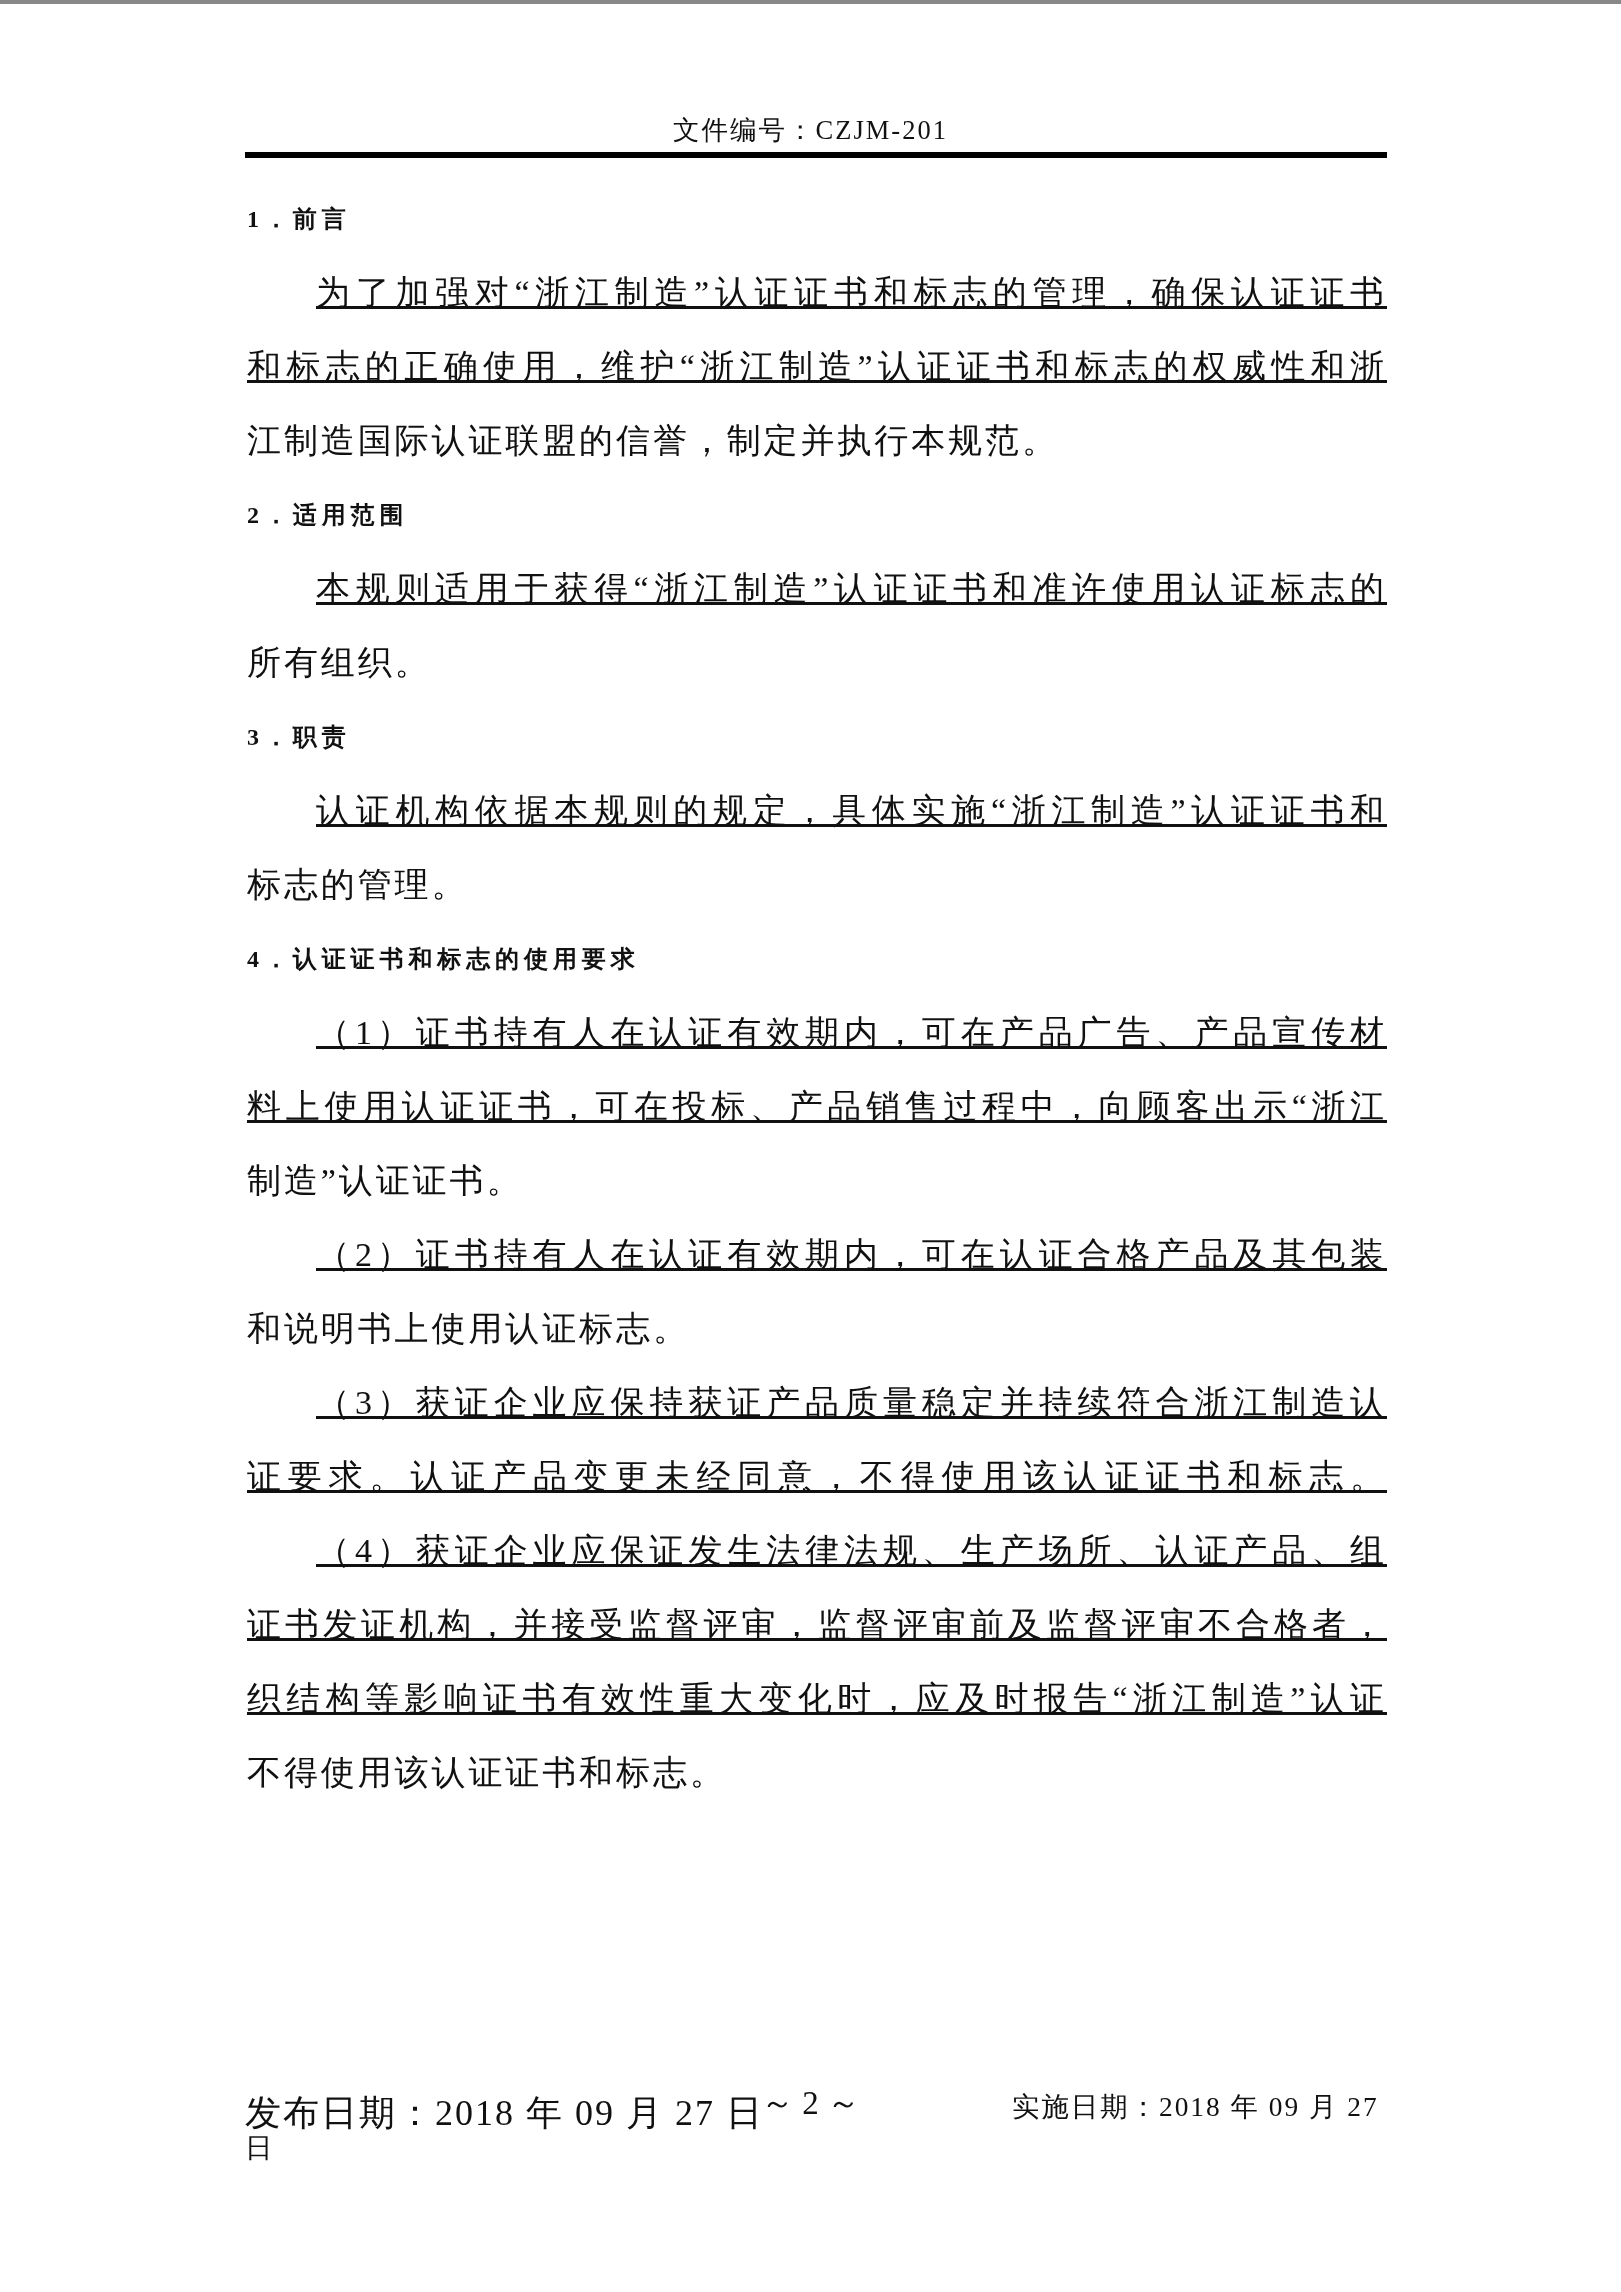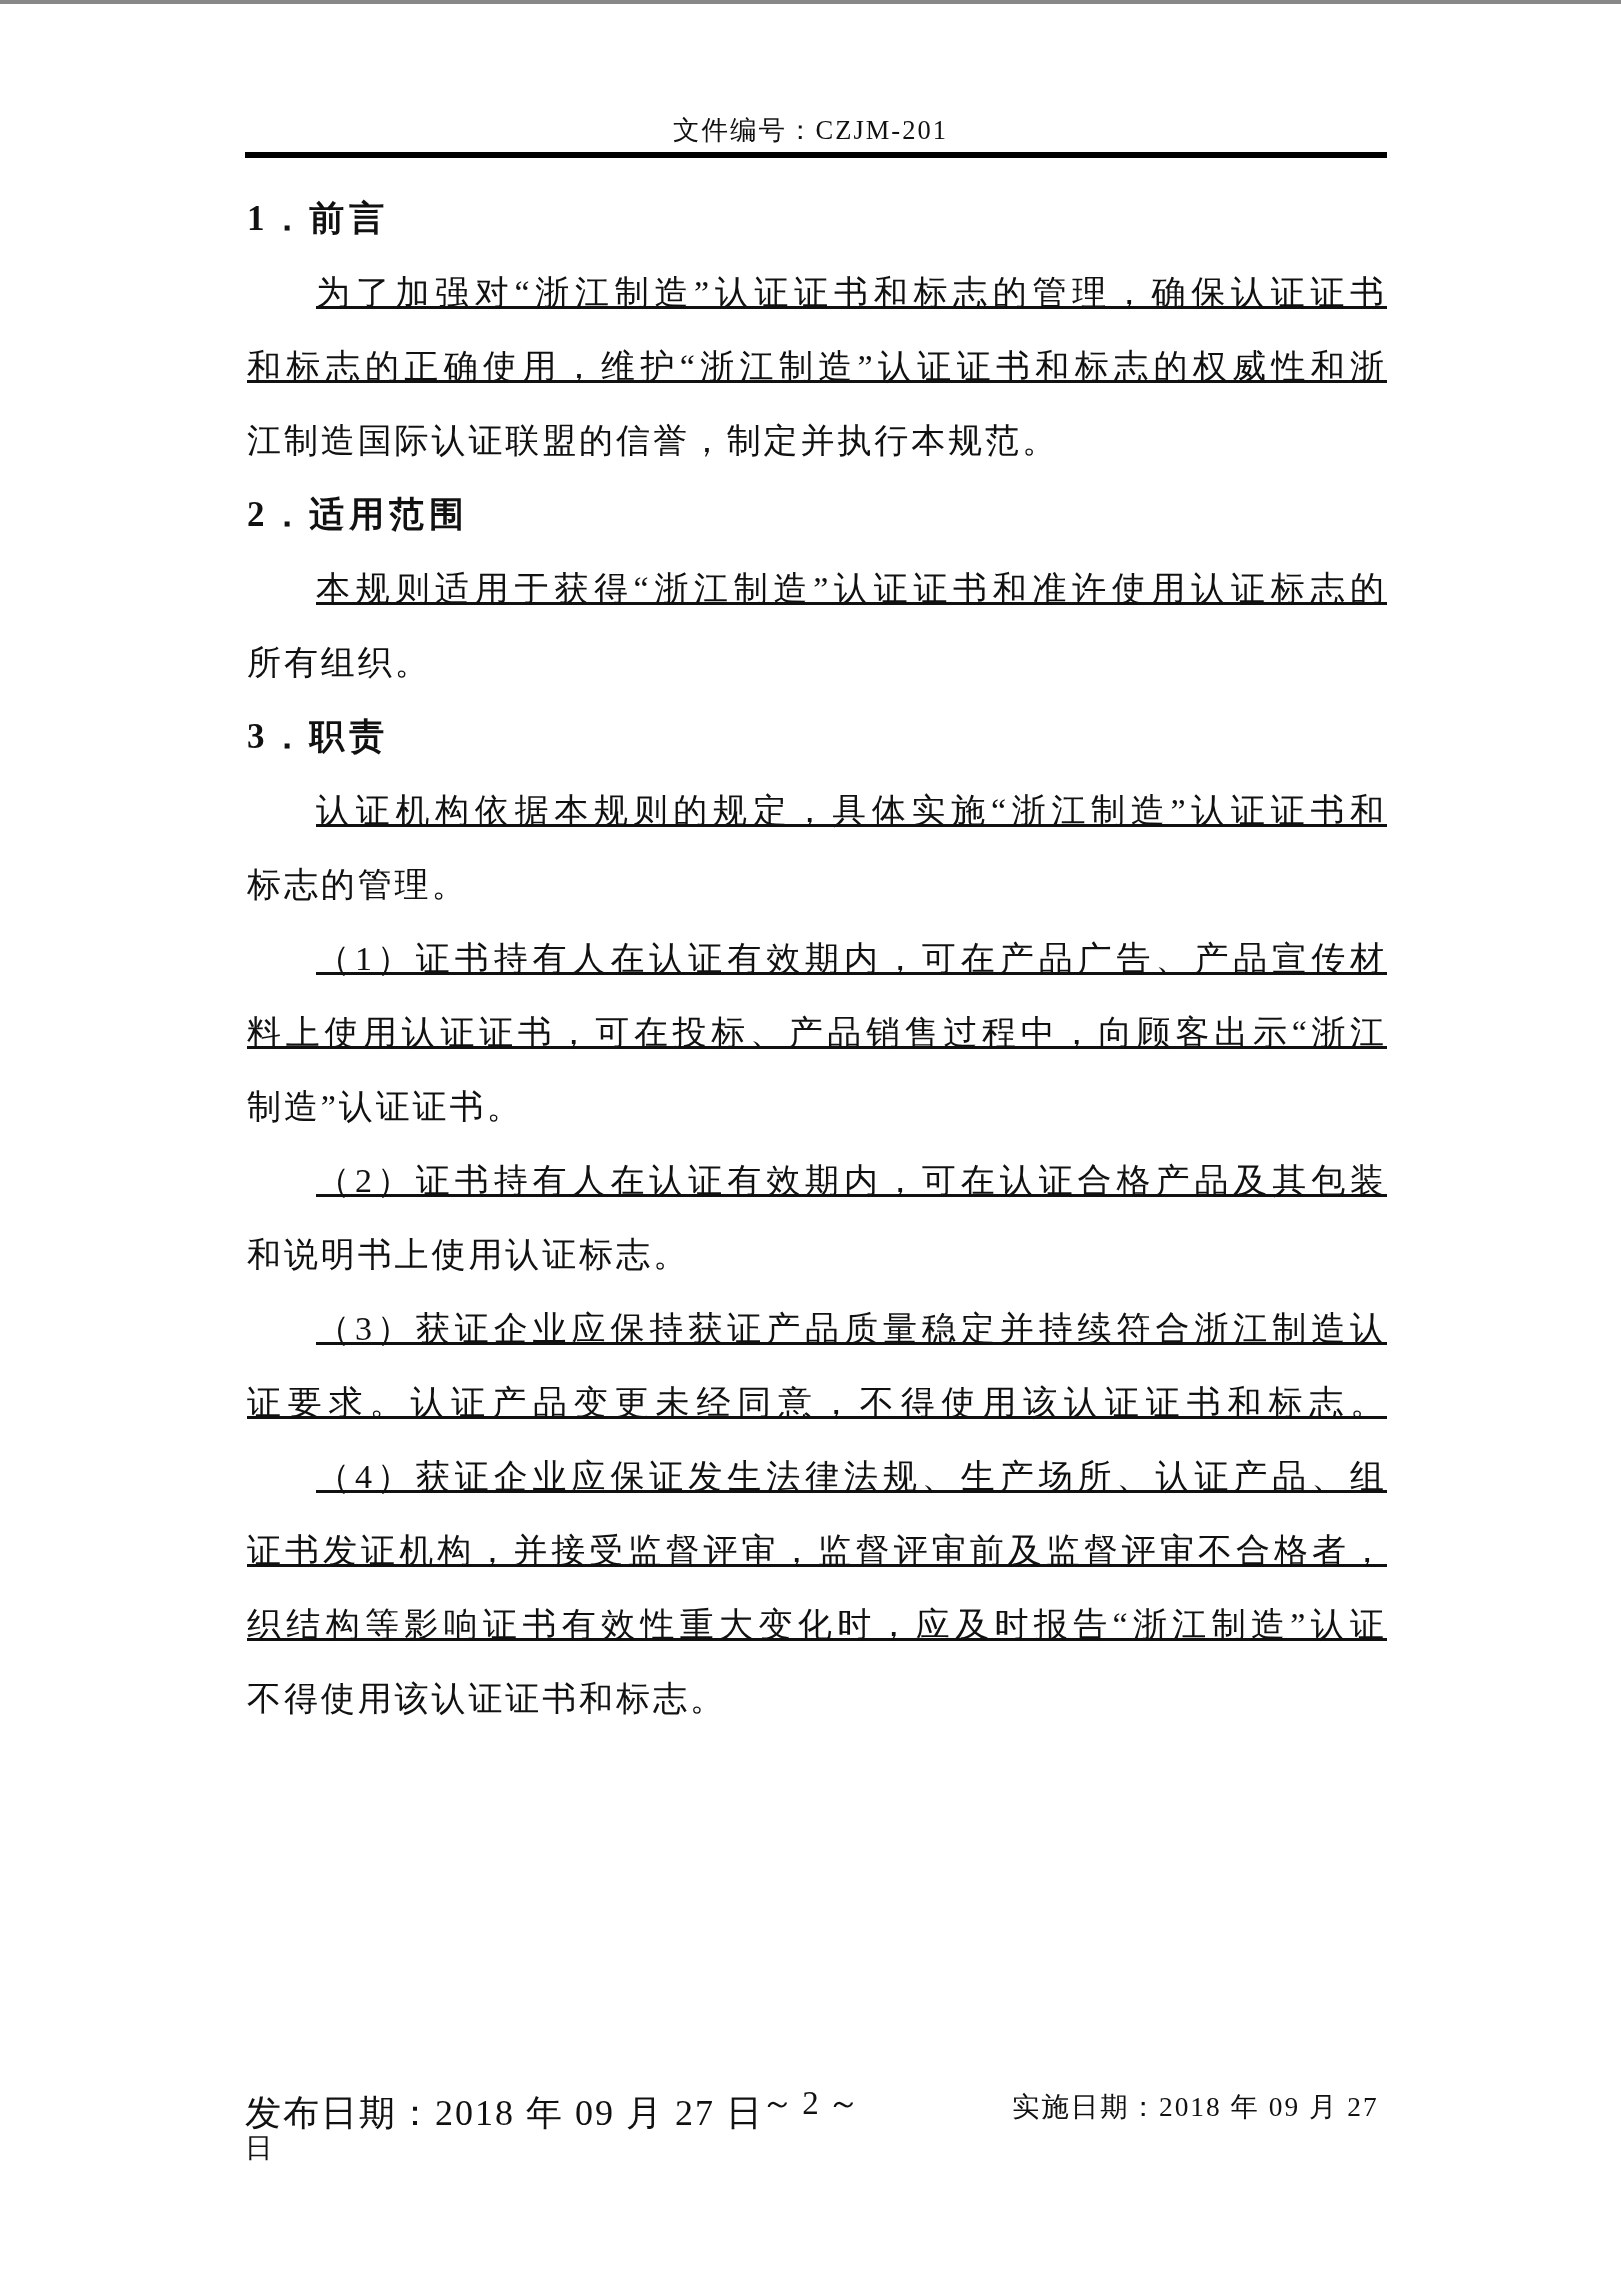--- a/index.html
+++ b/index.html
@@ -32,21 +32,21 @@
     background:#000;
   }
   
   .content {
     position:absolute;
     left:247px; top:178px;
     width:1140px;
   }
   .hd {
     margin:0;
-    font-size:35px;
+    font-size:24px;
     font-weight:700;
     line-height:74px;
     letter-spacing:4.9px;
     color:#111;
     text-align:left;
   }
   .ln {
     margin:0;
     font-size:34px;
     line-height:74px;
@@ -101,20 +101,21 @@
     <p class="ln end">江制造国际认证联盟的信誉，制定并执行本规范。</p>
 
     <p class="hd">2．适用范围</p>
     <p class="ln just idt">本规则适用于获得“浙江制造”认证证书和准许使用认证标志的</p>
     <p class="ln end">所有组织。</p>
 
     <p class="hd">3．职责</p>
     <p class="ln just idt">认证机构依据本规则的规定，具体实施“浙江制造”认证证书和</p>
     <p class="ln end">标志的管理。</p>
 
+    <p class="hd">4．认证证书和标志的使用要求</p>
     <p class="ln just idt">（1）证书持有人在认证有效期内，可在产品广告、产品宣传材</p>
     <p class="ln just">料上使用认证证书，可在投标、产品销售过程中，向顾客出示“浙江</p>
     <p class="ln end">制造”认证证书。</p>
 
     <p class="ln just idt">（2）证书持有人在认证有效期内，可在认证合格产品及其包装</p>
     <p class="ln end">和说明书上使用认证标志。</p>
 
     <p class="ln just idt">（3）获证企业应保持获证产品质量稳定并持续符合浙江制造认</p>
     <p class="ln just">证要求。认证产品变更未经同意，不得使用该认证证书和标志。</p>
 

